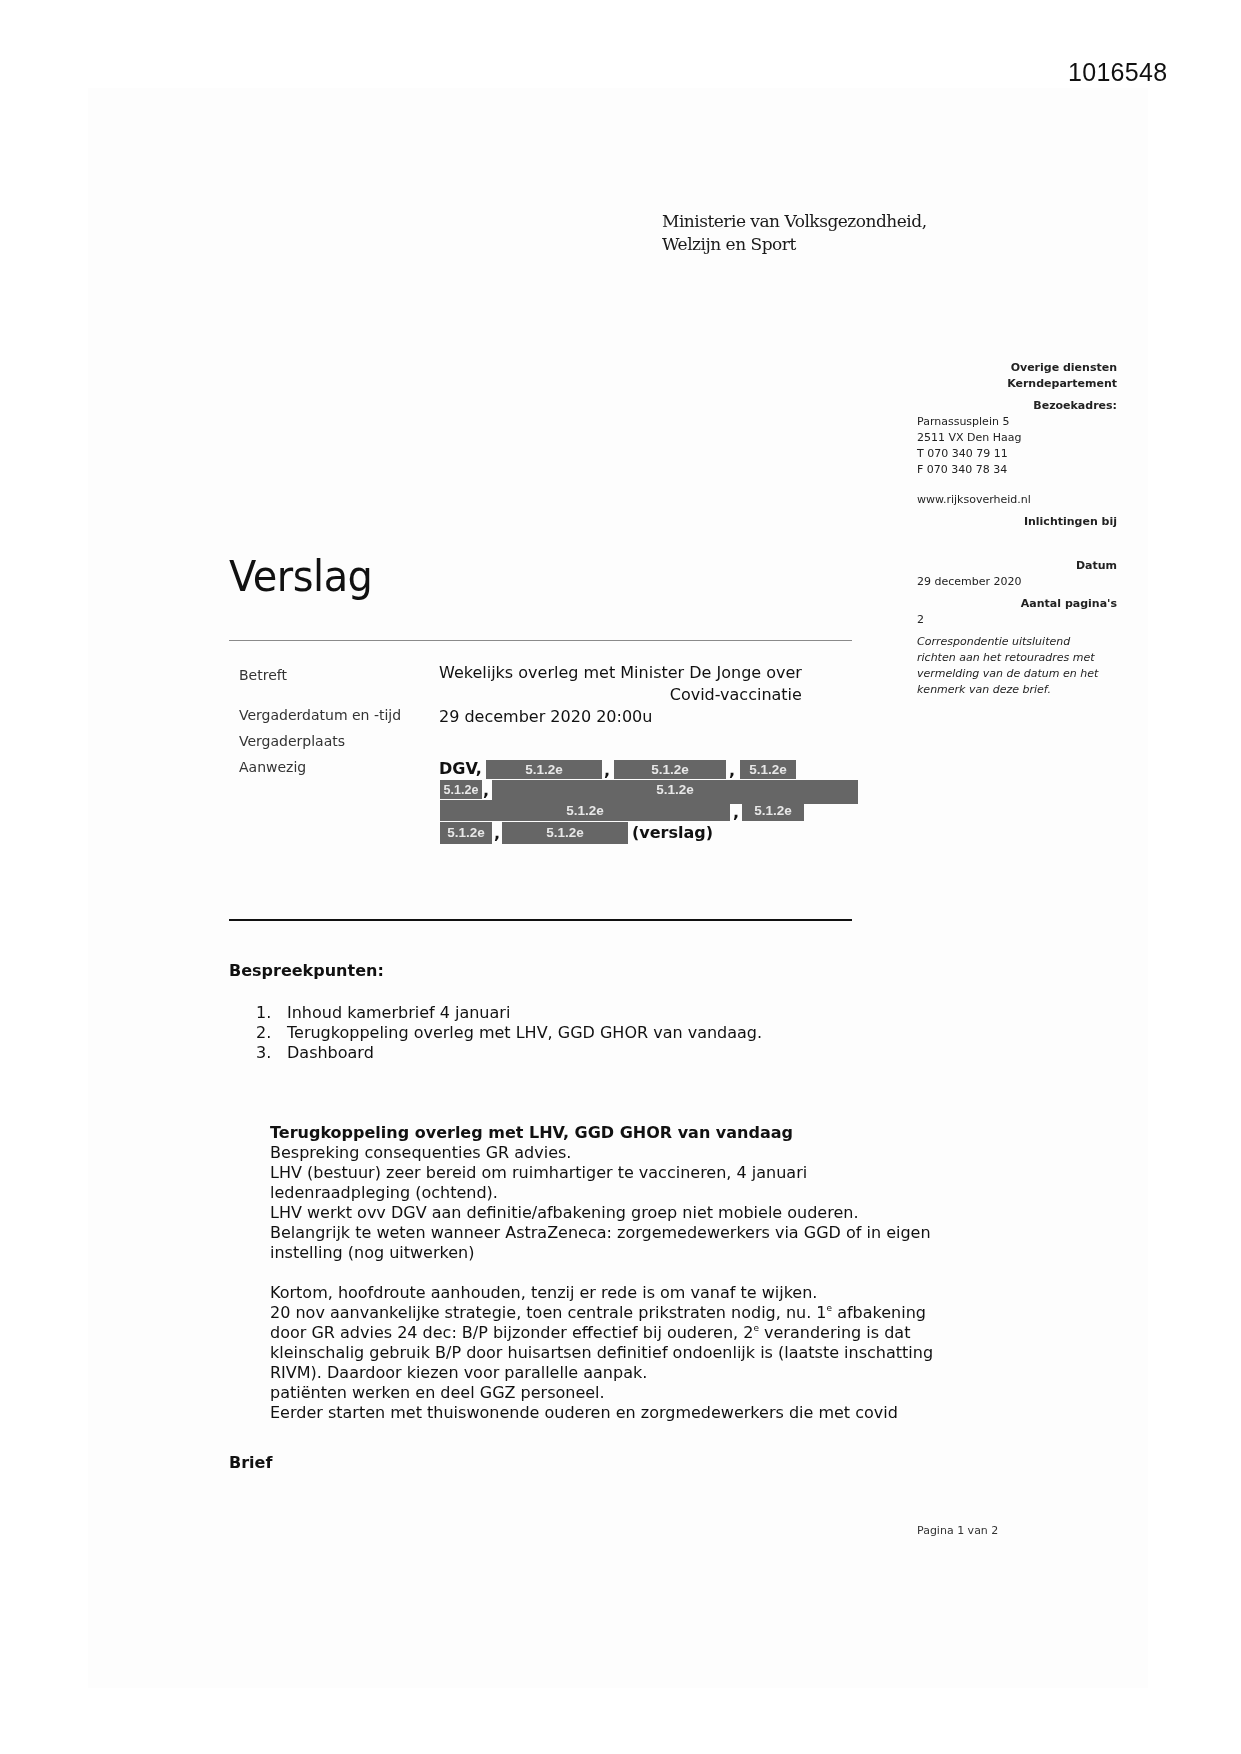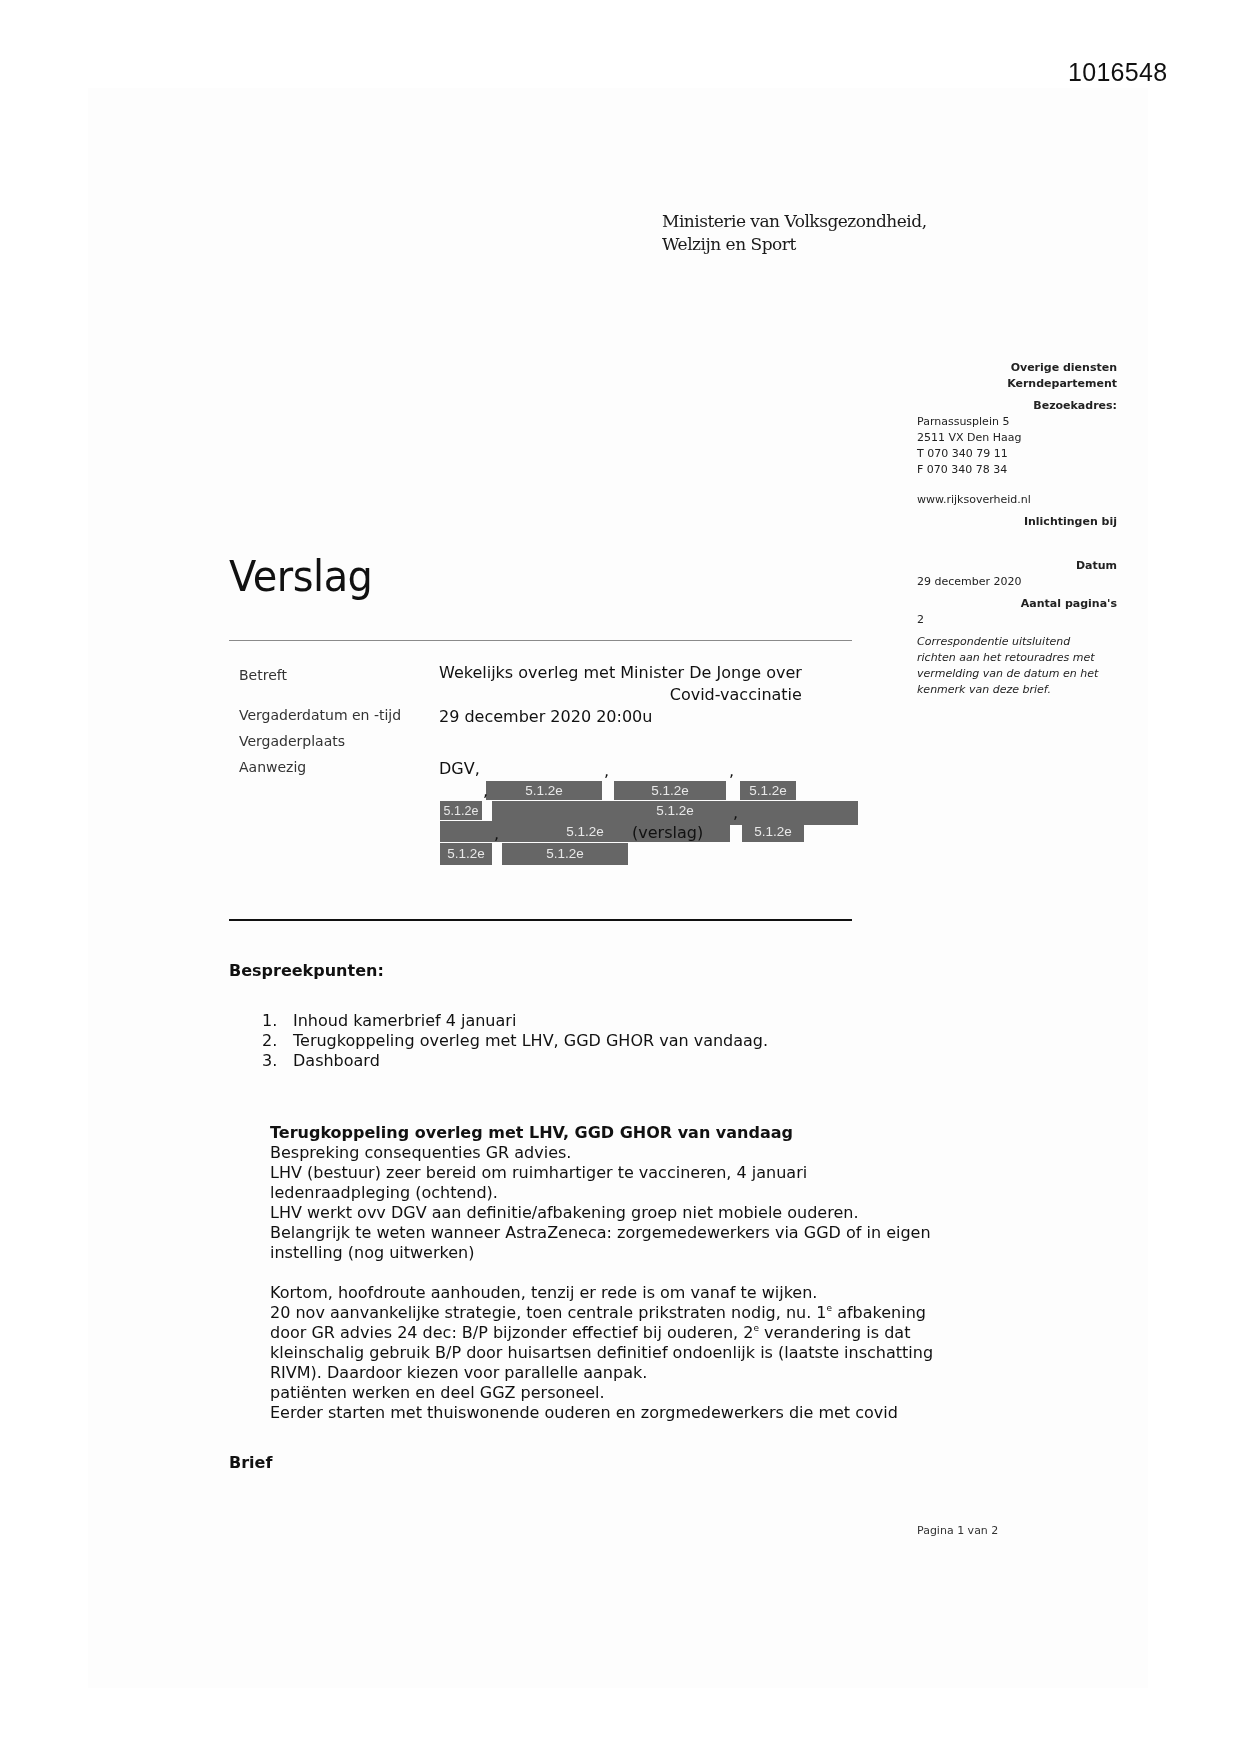--- a/index.html
+++ b/index.html
@@ -30,28 +30,28 @@
   .sidebar .gap-lg { height: 14px; }
   .sidebar .italic { font-style: italic; line-height: 16px; }
   .title {
     left: 229px; top: 552px; font-size: 42px; color: #111; letter-spacing: -0.5px;
     font-family: "DejaVu Sans", sans-serif; transform: scaleX(0.95); transform-origin: left;
   }
   .rule-thin { left: 229px; top: 640px; width: 623px; height: 1px; background: #8a8a8a; }
   .rule-thick { left: 229px; top: 919px; width: 623px; height: 2px; background: #111; }
   .meta-label { left: 239px; font-size: 14px; color: #333; }
   .meta-value { left: 439px; font-size: 16px; line-height: 22px; color: #111; text-align: right; }
-  .attendees { left: 439px; top: 759px; width: 420px; height: 86px; font-size: 16px; color: #111; }
+  .attendees { left: 439px; top: 759px; width: 420px; height: 86px; font-size: 16px; color: #111; font-weight: bold; }
   .redact {
     position: absolute; background: #666; color: #e8e8e8; font-size: 13.5px;
-    font-family: "Liberation Sans", sans-serif; text-align: center; line-height: 20px; margin-top: 21px;
+    font-family: "Liberation Sans", sans-serif; text-align: center; line-height: 20px;
   }
   .comma { position: absolute; font-size: 16px; line-height: 20px; }
   .h-bold { font-weight: bold; font-size: 16px; color: #111; }
-  .agenda { left: 262px; top: 1003px; font-size: 16px; line-height: 20px; margin-top: 8px; }
+  .agenda { left: 256px; top: 1003px; font-size: 16px; line-height: 20px; }
   .agenda .num { display: inline-block; width: 31px; }
   .body-text {
     left: 229px; width: 700px; font-size: 16px; line-height: 20px; color: #111; margin-left: 41px;
   }
   .body-text sup { font-size: 9px; vertical-align: 7px; line-height: 0; }
   .footer { left: 917px; top: 1524px; font-size: 11px; color: #333; }
 </style>
 </head>
 <body>
 

